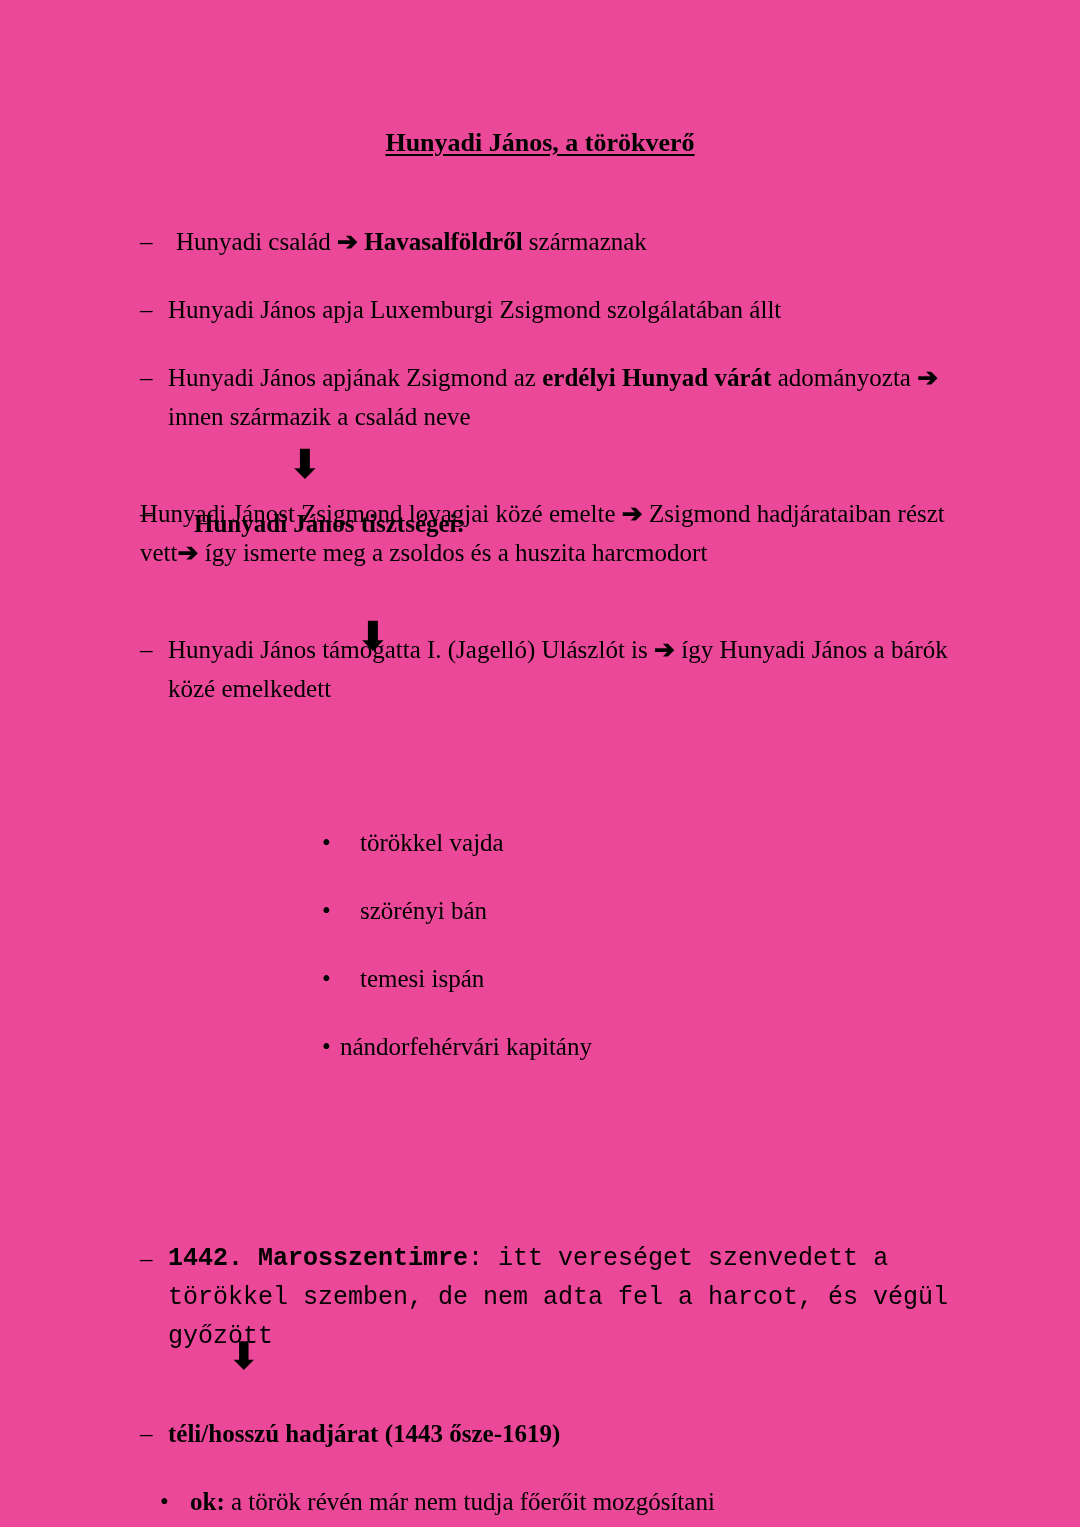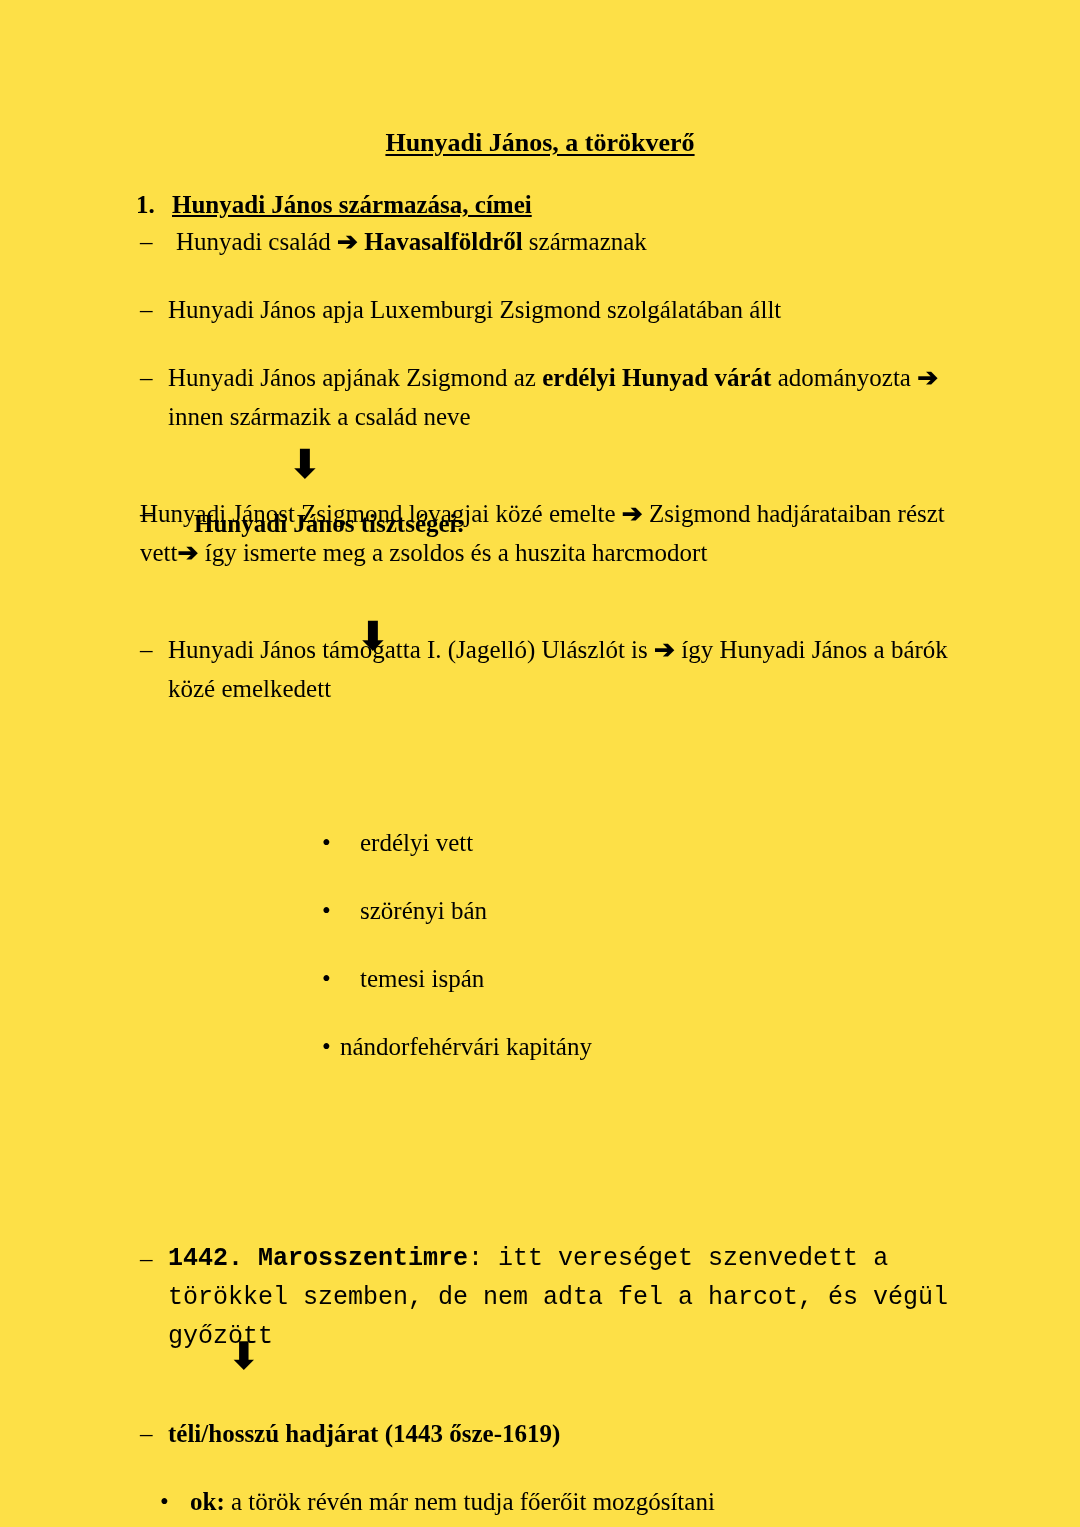--- a/index.html
+++ b/index.html
@@ -5,21 +5,21 @@
 <style>
   html, body {
     margin: 0;
     padding: 0;
     background: #ffffff;
   }
   .page {
     position: relative;
     width: 1080px;
     height: 1527px;
-    background: #fde047;
+    background: #ec4899;
     color: #000000;
     font-family: "Liberation Serif", "DejaVu Serif", serif;
     font-size: 25px;
     line-height: 39px;
     overflow: hidden;
     box-sizing: border-box;
   }
 
   
   .doc-title {
@@ -85,23 +85,20 @@
   
   .para { }
 </style>
 </head>
 <body>
 
 <div class="page">
 
   <div class="doc-title">Hunyadi János, a törökverő</div>
 
-  <div class="blk sec-head" style="left:136px; top:186px;">
-    <span class="sec-num">1.</span><span class="u">Hunyadi János származása, címei</span>
-  </div>
 
   <div class="blk row" style="left:140px; top:222px; width:830px;">
     <span class="bullet dash">–</span>
     <span class="rtext" style="margin-left:36px;"><span>Hunyadi család </span><b>➔ </b><b>Havasalföldről</b><span> származnak</span></span>
   </div>
 
   <div class="blk row" style="left:140px; top:251px; width:830px;">
     <span class="bullet dash">–</span>
     <span class="rtext" style="margin-left:28px;">Hunyadi János apja Luxemburgi Zsigmond szolgálatában állt</span>
   </div>
@@ -120,21 +117,21 @@
     <span class="bullet dash">–</span>
     <span class="rtext" style="margin-left:28px;"><span>Hunyadi János támogatta I. (Jagelló) Ulászlót is </span><b>➔</b><span> így Hunyadi János a bárók közé emelkedett</span></span>
   </div>
 
   <div class="downarrow" style="left:288px; top:444px; font-size:40px;">⬇</div>
 
   <div class="blk" style="left:194px; top:504px; font-weight:bold; font-size:25px;">Hunyadi János tisztségei:</div>
 
   <div class="blk row" style="left:322px; top:511px; width:560px;">
     <span class="bullet dot">•</span>
-    <span class="rtext" style="margin-left:38px;">erdélyi vett</span>
+    <span class="rtext" style="margin-left:38px;">törökkel vajda</span>
   </div>
   <div class="blk row" style="left:322px; top:540px; width:560px;">
     <span class="bullet dot">•</span>
     <span class="rtext" style="margin-left:38px;">szörényi bán</span>
   </div>
   <div class="blk row" style="left:322px; top:569px; width:560px;">
     <span class="bullet dot">•</span>
     <span class="rtext" style="margin-left:38px;">temesi ispán</span>
   </div>
   <div class="blk row" style="left:322px; top:598px; width:560px;">

